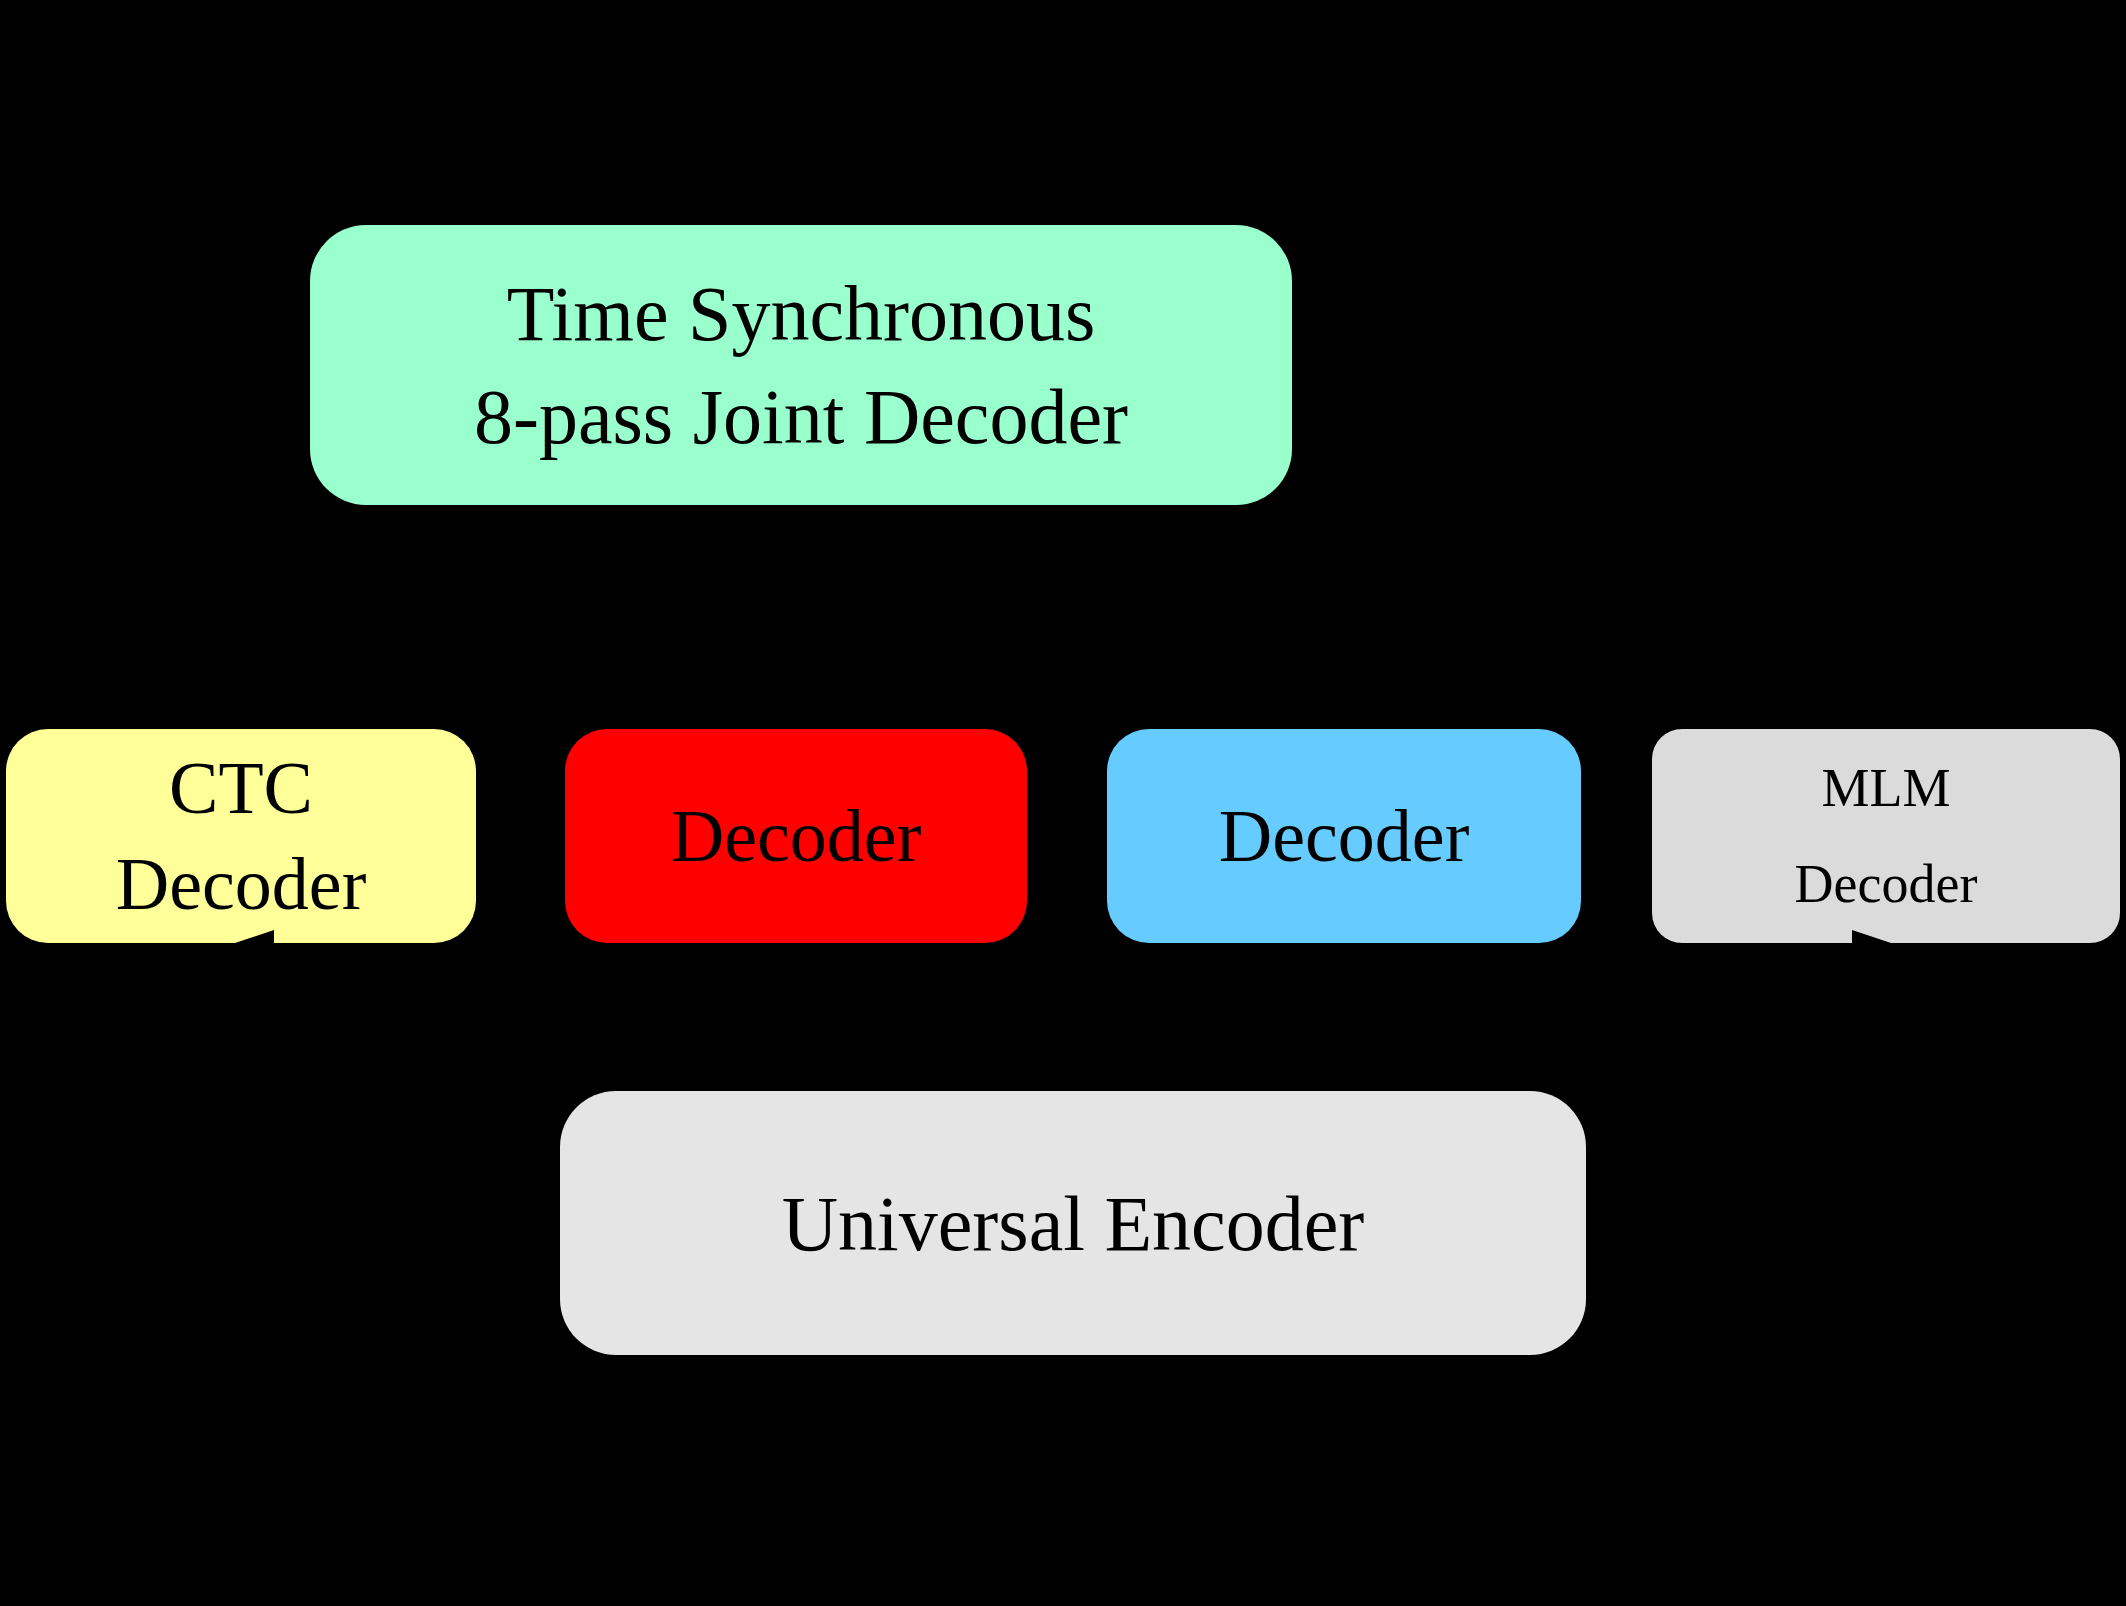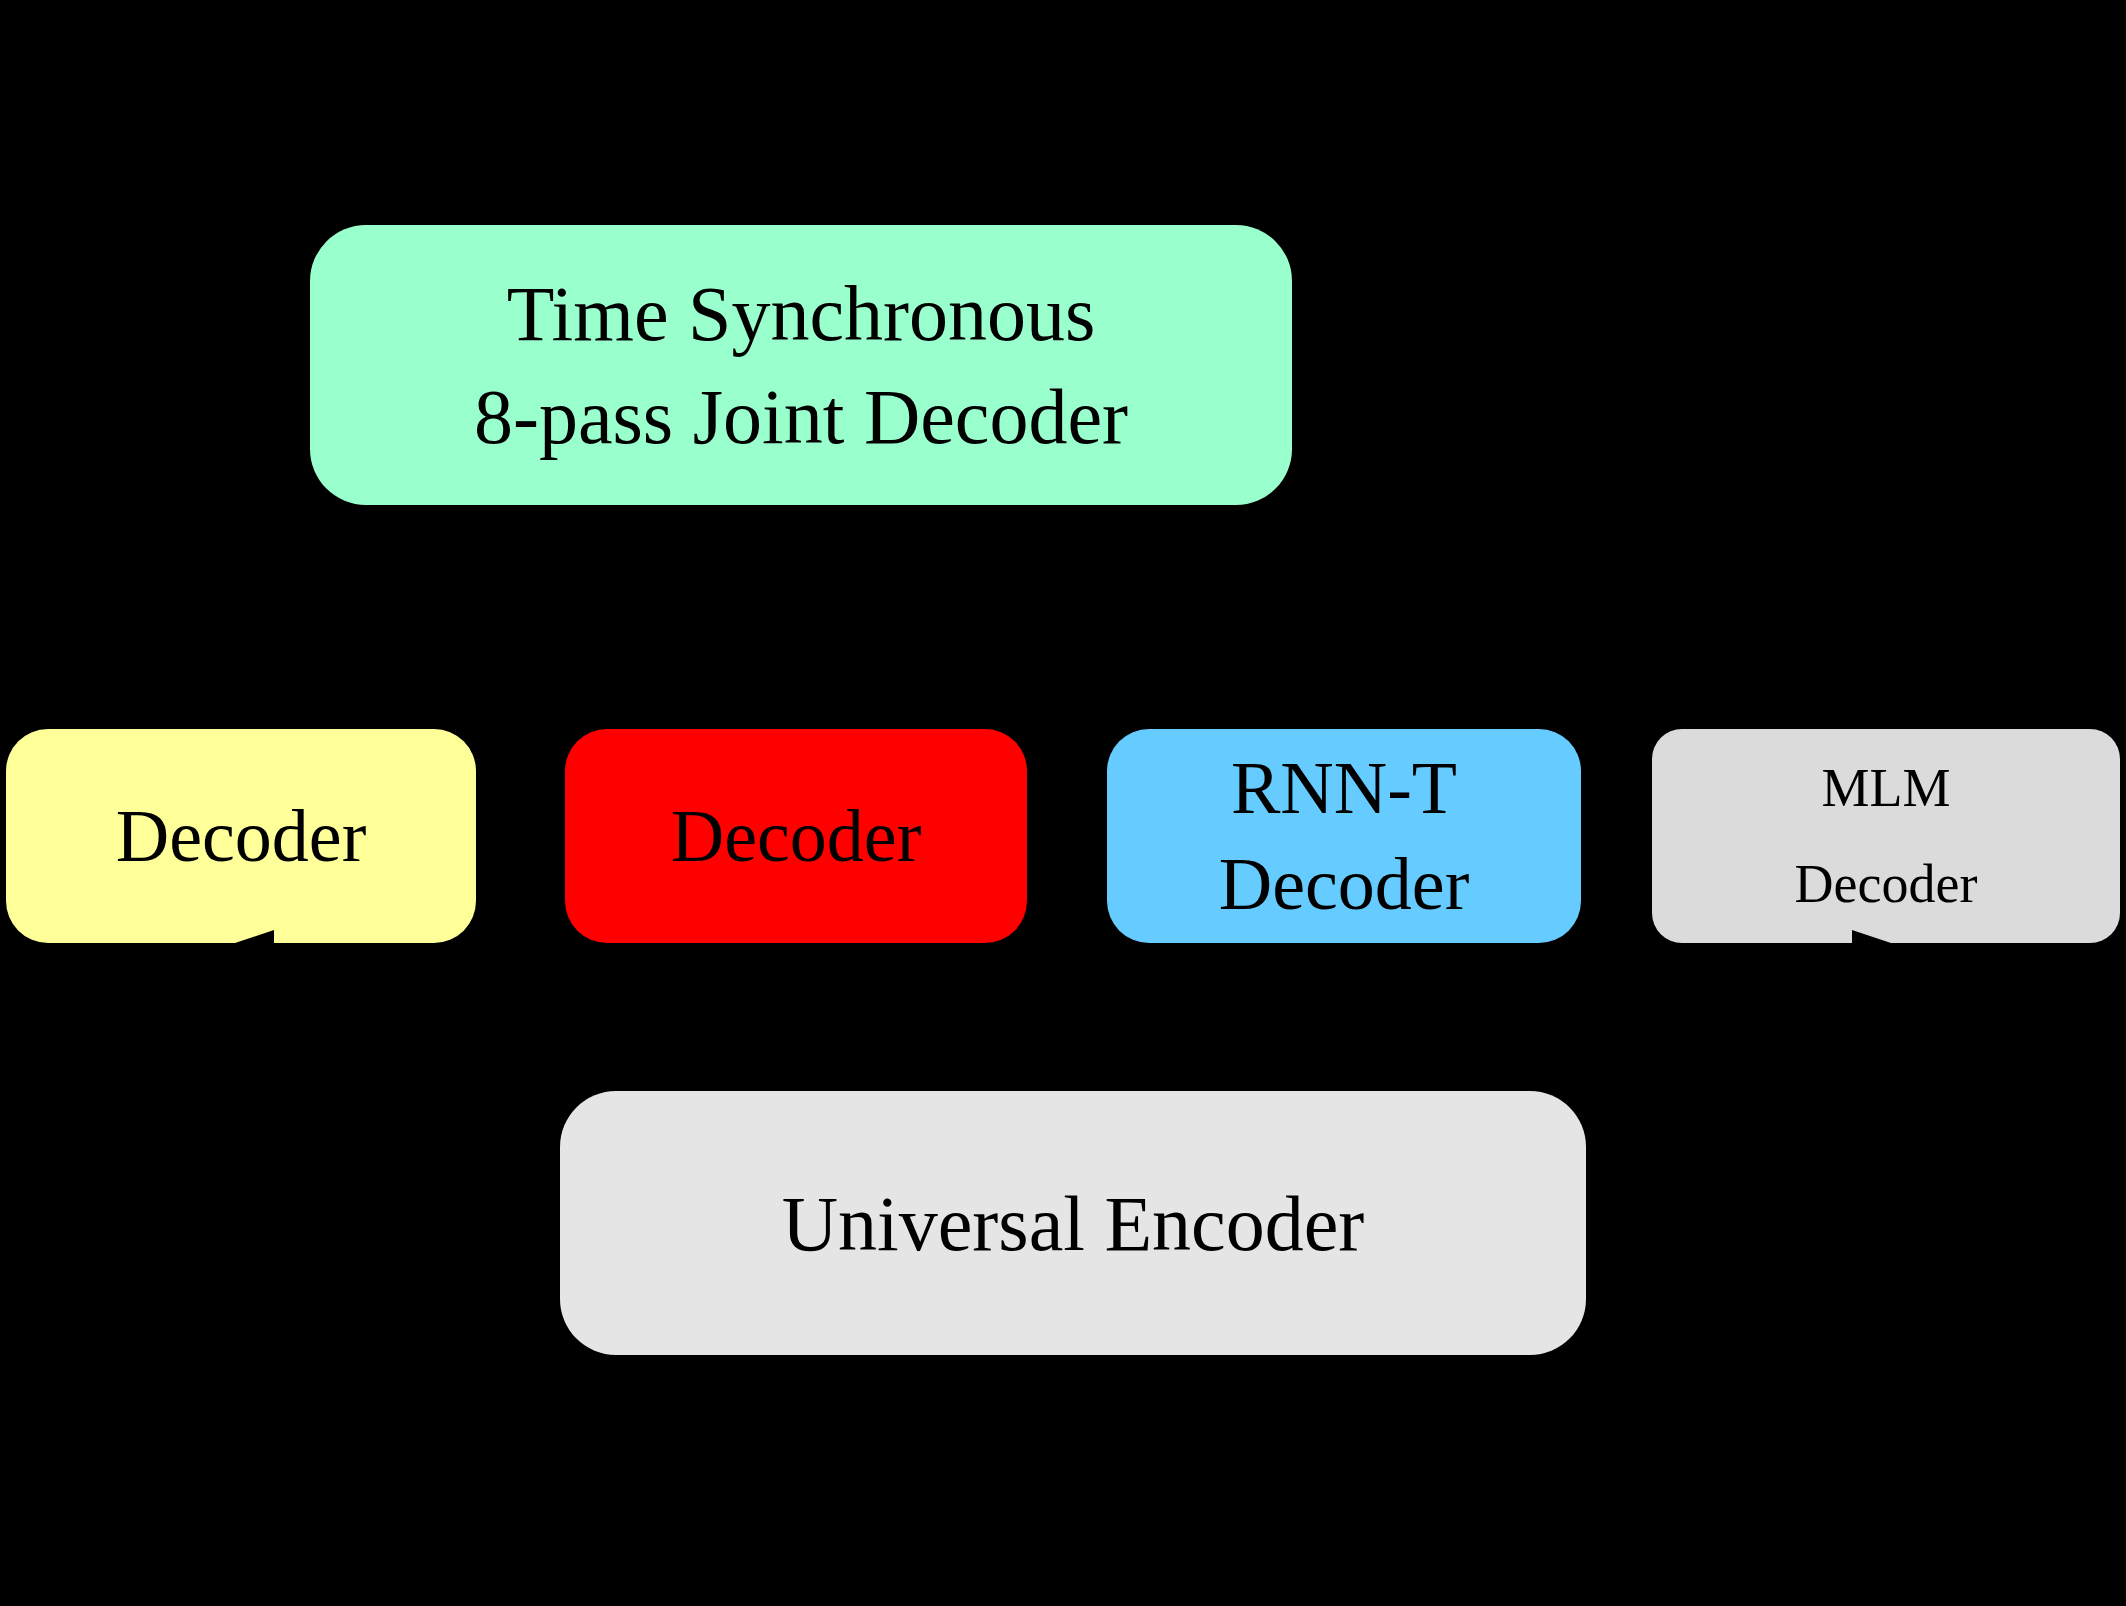--- a/index.html
+++ b/index.html
@@ -95,29 +95,29 @@
 <body>
 
 <div class="stage">
 
   <div class="node node-joint" style="background-color: rgb(153, 255, 204);">
     <span class="line">Time Synchronous</span>
     <span class="line">8-pass Joint Decoder</span>
   </div>
 
   <div class="node node-ctc" style="background-color: rgb(255, 255, 153);">
+    <span class="line">CTC</span>
     <span class="line">Decoder</span>
   </div>
 
   <div class="node node-attention" style="background-color: rgb(255, 0, 0);">
     <span class="line">Decoder</span>
   </div>
 
   <div class="node node-rnnt" style="background-color: rgb(102, 204, 255);">
-    <span class="line">RNN-T</span>
     <span class="line">Decoder</span>
   </div>
 
   <div class="node node-mlm" style="background-color: rgb(219, 219, 219);">
     <span class="line">MLM</span>
     <span class="line">Decoder</span>
   </div>
 
   <div class="node node-encoder" style="background-color: #e5e5e5;">
     <span class="line">Universal Encoder</span>

